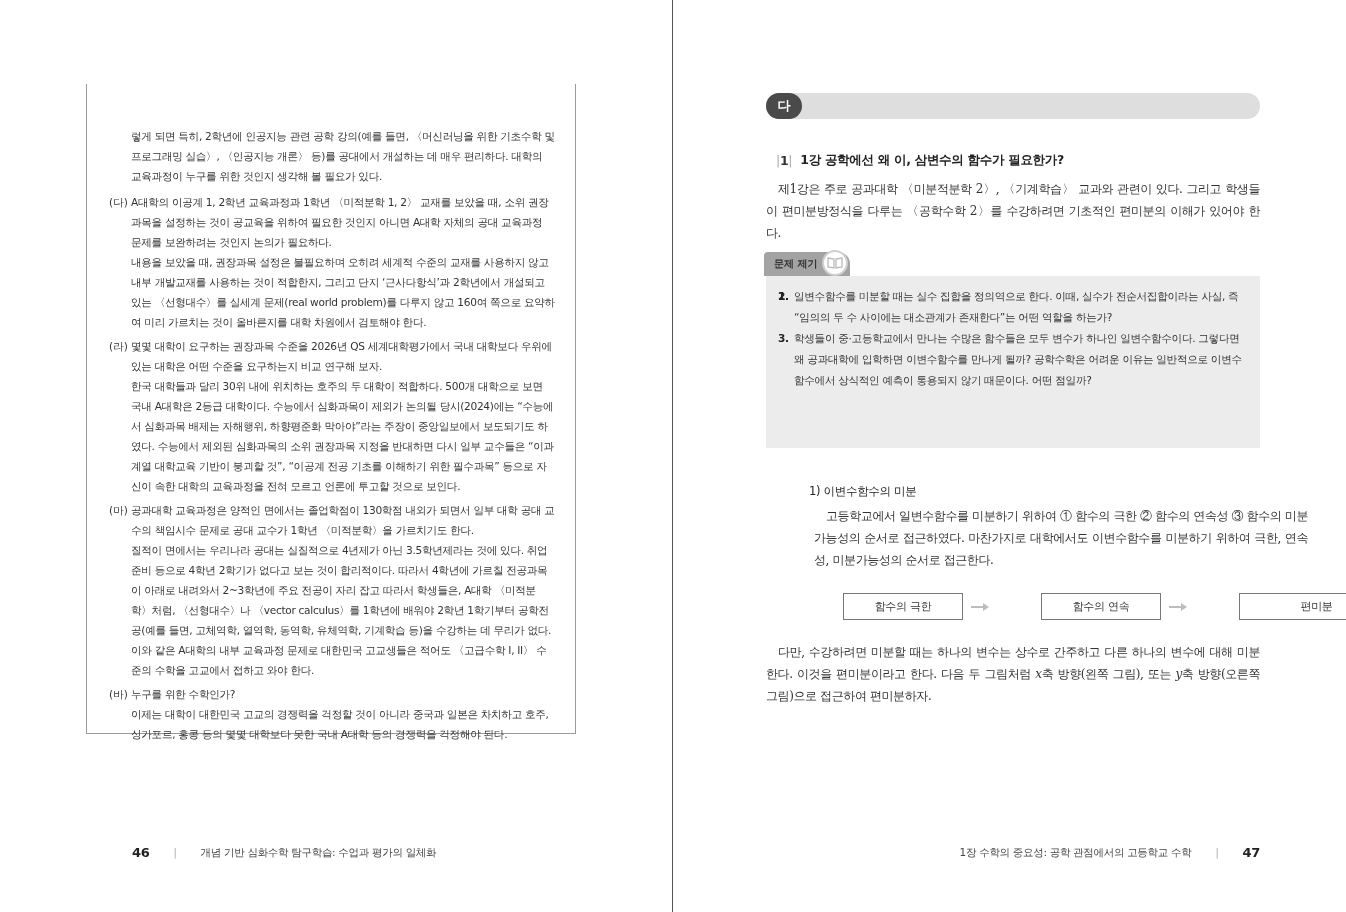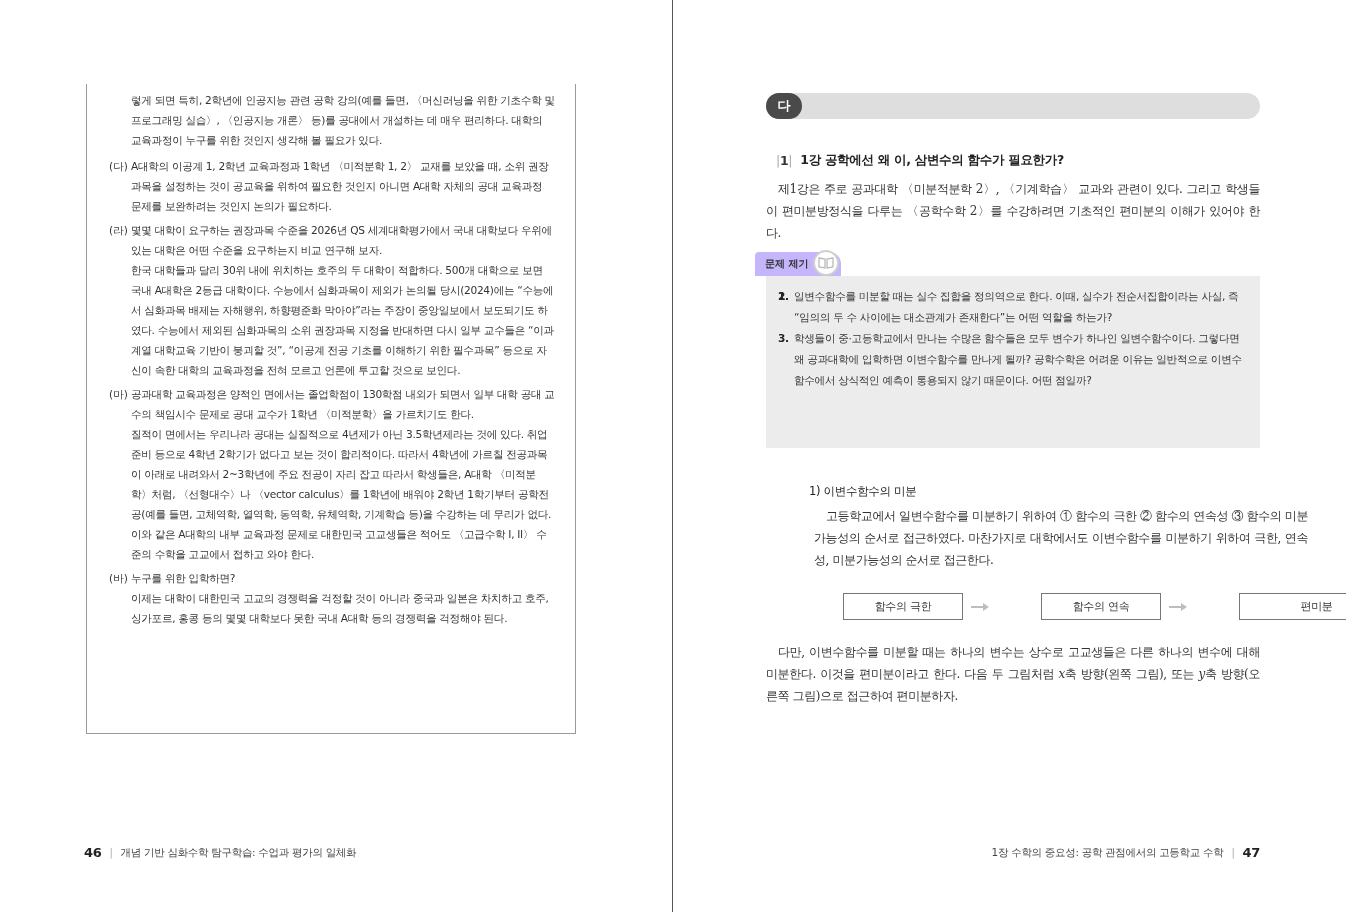--- a/index.html
+++ b/index.html
@@ -11,27 +11,27 @@
   .page-right { left: 673px; width: 673px; }
   .spine { position: absolute; left: 672px; top: 0; width: 1px; height: 912px; background: #555; }
 
   
   .box {
     position: absolute; left: 86px; top: 84px; width: 490px; height: 650px;
     border-left: 1px solid #9a9a9a; border-right: 1px solid #9a9a9a; border-bottom: 1px solid #9a9a9a;
   }
   .box-inner { position: absolute; left: 22px; top: 6px; width: 446px; }
   .para { font-size: 10.6px; line-height: 20px; color: #333; letter-spacing: -0.3px; }
-  .para.indent { padding-left: 22px; }
+  .para.indent { padding-left: 22px; margin-top: 36px; }
   .item { position: relative; margin-top: 4px; }
   .item-label { position: absolute; left: 0; top: 0; font-size: 10.6px; line-height: 20px; color: #333; }
   .item-body { padding-left: 22px; }
   .item-body .para { padding-left: 0; }
 
-  .footer { position: absolute; top: 845px; font-size: 10.5px; color: #444; display: flex; align-items: center; gap: 8px; letter-spacing: -0.3px; }
+  .footer { position: absolute; top: 845px; font-size: 10.5px; color: #444; display: flex; align-items: center; gap: 24px; letter-spacing: -0.3px; margin-left: 48px; }
   .footer .num { font-size: 13px; font-weight: bold; color: #222; }
   .footer .sep { color: #aaa; font-size: 10px; }
   .footer-left { left: 84px; }
   .footer-right { right: 86px; }
 
   
   .section-bar {
     position: absolute; left: 93px; top: 93px; width: 494px; height: 26px;
     background: #dedede; border-radius: 13px;
   }
@@ -43,22 +43,22 @@
   .section-title { position: absolute; left: 50px; top: 4px; font-size: 14px; font-weight: bold; color: #2a2a2a; letter-spacing: -0.3px; }
 
   .lesson-title { position: absolute; left: 103px; top: 152px; font-size: 12.5px; font-weight: bold; color: #222; letter-spacing: -0.3px; display: flex; gap: 8px; align-items: center; }
   .lesson-num { color: #333; }
   .lesson-num .bar { color: #aaa; font-weight: normal; }
 
   .serif { font-family: "DejaVu Serif", "Liberation Serif", serif; font-size: 12px; line-height: 22px; color: #333; letter-spacing: -0.4px; text-align: justify; }
   .block { position: absolute; left: 93px; width: 494px; }
 
   .problem-tab {
-    position: absolute; left: 82px; top: 252px; height: 24px; width: 86px;
-    background: #c4b5fd; border-radius: 4px 12px 0 0;
+    position: absolute; left: 91px; top: 252px; height: 24px; width: 86px;
+    background: #a3a3a3; border-radius: 4px 12px 0 0;
   }
   .problem-tab-label { position: absolute; left: 10px; top: 5px; font-size: 10px; font-weight: bold; color: #333; }
   .book-icon { position: absolute; left: 58px; top: -2px; width: 26px; height: 26px; border-radius: 50%; background: #fff; border: 2px solid #cfcfcf; display: flex; align-items: center; justify-content: center; }
   .book-icon svg { width: 16px; height: 12px; }
   .problem-box { position: absolute; left: 93px; top: 276px; width: 494px; height: 172px; background: #ececec; padding: 10px 12px 0 12px; }
   .q { position: relative; padding-left: 16px; font-size: 10.6px; line-height: 21px; color: #333; letter-spacing: -0.3px; }
   .q-num { position: absolute; left: 0; top: 0; font-weight: bold; color: #222; }
 
   .subhead { position: absolute; left: 103px; top: 484px; font-size: 11.5px; color: #222; letter-spacing: -0.3px; margin-left: 33px; }
 
@@ -74,20 +74,21 @@
 
 <div class="page page-left">
   <div class="box">
     <div class="box-inner">
       <p class="para indent">렇게 되면 특히, 2학년에 인공지능 관련 공학 강의(예를 들면, 〈머신러닝을 위한 기초수학 및 프로그래밍 실습〉, 〈인공지능 개론〉 등)를 공대에서 개설하는 데 매우 편리하다. 대학의 교육과정이 누구를 위한 것인지 생각해 볼 필요가 있다.</p>
 
       <div class="item" style="margin-top:6px;">
         <span class="item-label">(다)</span>
         <div class="item-body">
           <p class="para">A대학의 이공계 1, 2학년 교육과정과 1학년 〈미적분학 1, 2〉 교재를 보았을 때, 소위 권장과목을 설정하는 것이 공교육을 위하여 필요한 것인지 아니면 A대학 자체의 공대 교육과정 문제를 보완하려는 것인지 논의가 필요하다.</p>
+          <p class="para">내용을 보았을 때, 권장과목 설정은 불필요하며 오히려 세계적 수준의 교재를 사용하지 않고 내부 개발교재를 사용하는 것이 적합한지, 그리고 단지 ‘근사다항식’과 2학년에서 개설되고 있는 〈선형대수〉를 실세계 문제(real world problem)를 다루지 않고 160여 쪽으로 요약하여 미리 가르치는 것이 올바른지를 대학 차원에서 검토해야 한다.</p>
         </div>
       </div>
 
       <div class="item">
         <span class="item-label">(라)</span>
         <div class="item-body">
           <p class="para">몇몇 대학이 요구하는 권장과목 수준을 2026년 QS 세계대학평가에서 국내 대학보다 우위에 있는 대학은 어떤 수준을 요구하는지 비교 연구해 보자.</p>
           <p class="para">한국 대학들과 달리 30위 내에 위치하는 호주의 두 대학이 적합하다. 500개 대학으로 보면 국내 A대학은 2등급 대학이다. 수능에서 심화과목이 제외가 논의될 당시(2024)에는 “수능에서 심화과목 배제는 자해행위, 하향평준화 막아야”라는 주장이 중앙일보에서 보도되기도 하였다. 수능에서 제외된 심화과목의 소위 권장과목 지정을 반대하면 다시 일부 교수들은 “이과 계열 대학교육 기반이 붕괴할 것”, “이공계 전공 기초를 이해하기 위한 필수과목” 등으로 자신이 속한 대학의 교육과정을 전혀 모르고 언론에 투고할 것으로 보인다.</p>
         </div>
       </div>
@@ -96,21 +97,21 @@
         <span class="item-label">(마)</span>
         <div class="item-body">
           <p class="para">공과대학 교육과정은 양적인 면에서는 졸업학점이 130학점 내외가 되면서 일부 대학 공대 교수의 책임시수 문제로 공대 교수가 1학년 〈미적분학〉을 가르치기도 한다.</p>
           <p class="para">질적이 면에서는 우리나라 공대는 실질적으로 4년제가 아닌 3.5학년제라는 것에 있다. 취업 준비 등으로 4학년 2학기가 없다고 보는 것이 합리적이다. 따라서 4학년에 가르칠 전공과목이 아래로 내려와서 2~3학년에 주요 전공이 자리 잡고 따라서 학생들은, A대학 〈미적분학〉처럼, 〈선형대수〉나 〈vector calculus〉를 1학년에 배워야 2학년 1학기부터 공학전공(예를 들면, 고체역학, 열역학, 동역학, 유체역학, 기계학습 등)을 수강하는 데 무리가 없다. 이와 같은 A대학의 내부 교육과정 문제로 대한민국 고교생들은 적어도 〈고급수학 I, II〉 수준의 수학을 고교에서 접하고 와야 한다.</p>
         </div>
       </div>
 
       <div class="item">
         <span class="item-label">(바)</span>
         <div class="item-body">
-          <p class="para">누구를 위한 입학하면?</p>
+          <p class="para">누구를 위한 수학인가?</p>
           <p class="para">이제는 대학이 대한민국 고교의 경쟁력을 걱정할 것이 아니라 중국과 일본은 차치하고 호주, 싱가포르, 홍콩 등의 몇몇 대학보다 못한 국내 A대학 등의 경쟁력을 걱정해야 된다.</p>
         </div>
       </div>
     </div>
   </div>
 
   <div class="footer footer-left">
     <span class="num">46</span>
     <span class="sep">|</span>
     <span>개념 기반 심화수학 탐구학습: 수업과 평가의 일체화</span>
@@ -165,20 +166,20 @@
     </div>
     <div class="flow-box">함수의 연속</div>
     <div class="flow-arrow">
       <svg viewBox="0 0 18 8">
           <path d="M0 3 H12 V0 L18 4 L12 8 V5 H0 Z" fill="#bdbdbd"></path>
         </svg>
     </div>
     <div class="flow-box last">편미분</div>
   </div>
 
-  <p class="block serif" style="top:641px; text-indent:12px;"><span>다만, 이변수함수를 미분할 때는 하나의 변수는 상수로 고교생들은 다른 하나의 변수에 대해 미분한다. 이것을 편미분이라고 한다. 다음 두 그림처럼 </span><span class="math-i">x</span><span>축 방향(왼쪽 그림), 또는 </span><span class="math-i">y</span><span>축 방향(오른쪽 그림)으로 접근하여 편미분하자.</span></p>
+  <p class="block serif" style="top:641px; text-indent:12px;"><span>다만, 수강하려면 미분할 때는 하나의 변수는 상수로 간주하고 다른 하나의 변수에 대해 미분한다. 이것을 편미분이라고 한다. 다음 두 그림처럼 </span><span class="math-i">x</span><span>축 방향(왼쪽 그림), 또는 </span><span class="math-i">y</span><span>축 방향(오른쪽 그림)으로 접근하여 편미분하자.</span></p>
 
   <div class="footer footer-right">
     <span>1장  수학의 중요성: 공학 관점에서의 고등학교 수학</span>
     <span class="sep">|</span>
     <span class="num">47</span>
   </div>
 </div>
 
 </body></html>

